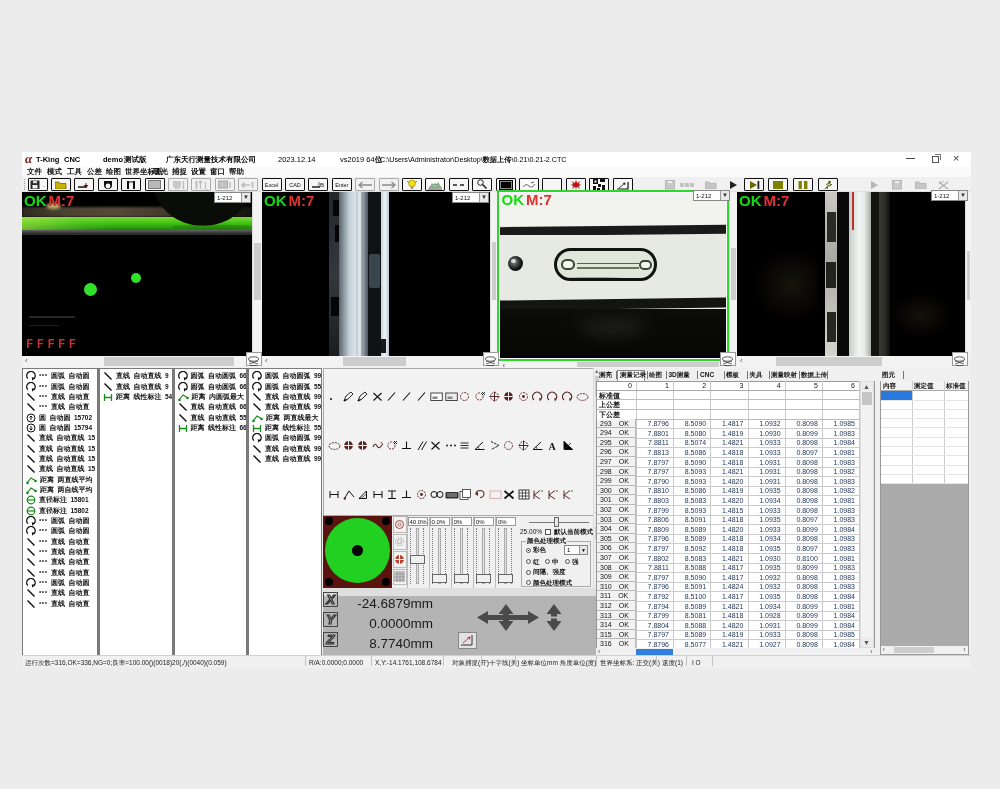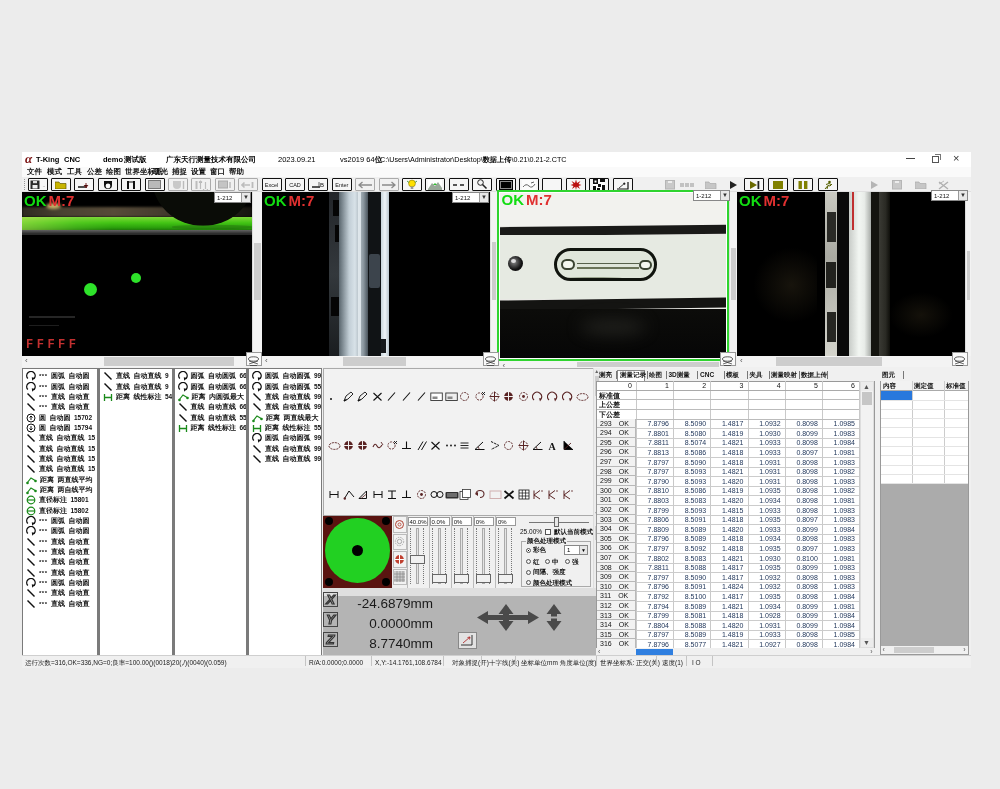--- a/index.html
+++ b/index.html
@@ -31,21 +31,21 @@
 </style></head><body>
 <div class="win"></div>
 
 <div class="ab" style="left:22px;top:152px;width:949px;height:15px;background:#fff"></div>
 <div class="ab" style="left:25px;top:153px;width:11px;height:12px;font-family:'Liberation Serif',serif;font-style:italic;font-weight:bold;font-size:13px;color:#7a1010;line-height:12px">α</div>
 <div class="ab" style="left:36px;top:155px;font-size:7.5px;color:#000;font-weight:bold">T-King</div>
 <div class="ab" style="left:64px;top:155px;font-size:7.5px;color:#000;font-weight:bold">CNC</div>
 <div class="ab" style="left:103px;top:155px;font-size:7.5px;color:#000;font-weight:bold">demo</div>
 <div class="ab cjk" style="left:124px;top:155px;font-size:7.5px;color:#000">测试版</div>
 <div class="ab cjk" style="left:166px;top:155px;font-size:7.5px;color:#000">广东天行测量技术有限公司</div>
-<div class="ab" style="left:278px;top:155px;font-size:7.5px;color:#000">2023.09.21</div>
+<div class="ab" style="left:278px;top:155px;font-size:7.5px;color:#000">2023.12.14</div>
 <div class="ab" style="left:340px;top:155px;font-size:7.5px;color:#000">vs2019 64<span class="cjk">位</span></div>
 <div class="ab" style="left:380px;top:155px;font-size:7.2px;color:#000">C:\Users\Administrator\Desktop\<span class="cjk">数据上传</span>\0.21\0.21-2.CTC</div>
 <div class="ab" style="left:906px;top:158px;width:9px;height:1px;background:#444"></div>
 <div class="ab" style="left:932px;top:156px;width:7px;height:7px;border:1px solid #555"></div>
 <div class="ab" style="left:934.5px;top:153.5px;width:6px;height:6px;border:1px solid #777;border-left:none;border-bottom:none"></div>
 <div class="ab" style="left:953px;top:152px;width:11px;height:13px;font-size:11px;color:#333;line-height:13px">×</div>
 <div class="ab" style="left:22px;top:167px;width:949px;height:10px;background:#fafafa"></div>
 <div class="menu-i cjk" style="left:27px">文件</div>
 <div class="menu-i cjk" style="left:47px">模式</div>
 <div class="menu-i cjk" style="left:67px">工具</div>

